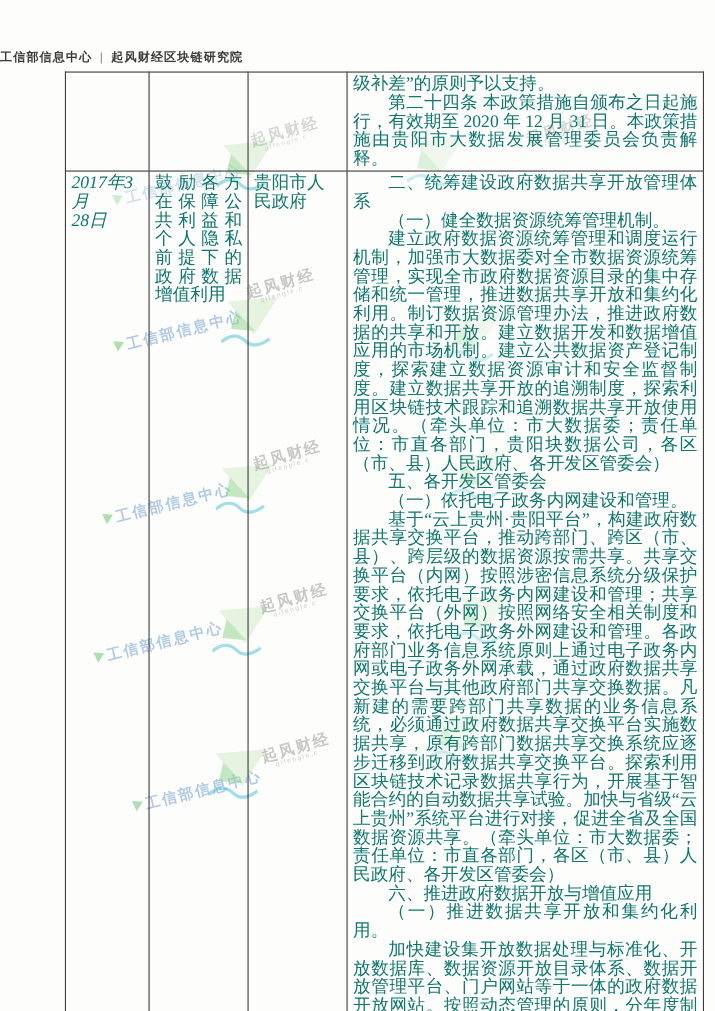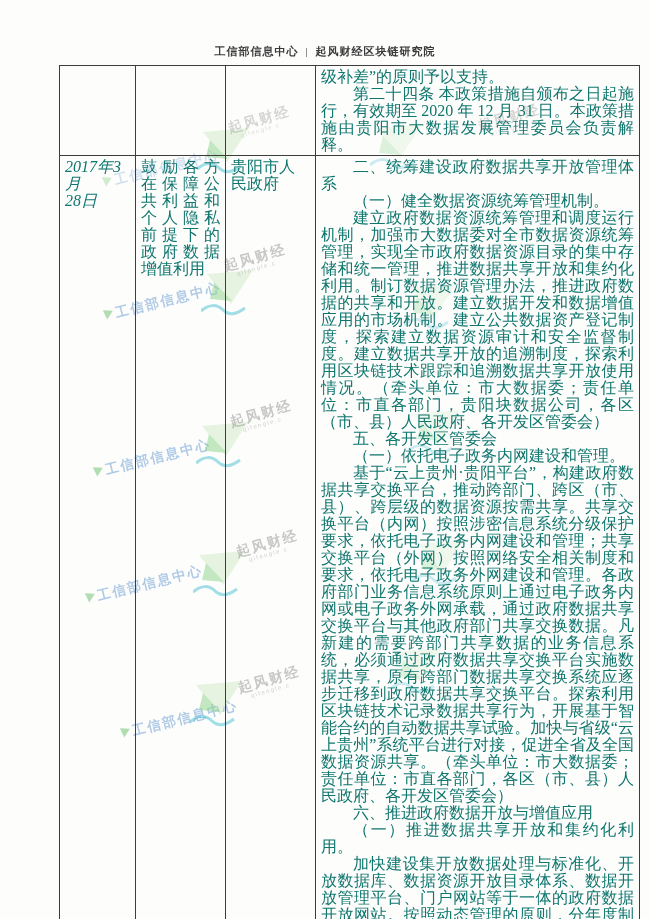--- a/index.html
+++ b/index.html
@@ -40,21 +40,20 @@
   .wm-gray small{
     display:block;font-size:6px;font-weight:normal;letter-spacing:1.5px;
     color:#ababab;margin-top:1px;margin-left:10px;
   }
   .wm-plane{position:absolute;opacity:.5;}
 
   
   .doc-header{
     position:relative;z-index:2;
     padding-top:44px;
-    text-align:center;
     font-size:11px;font-weight:bold;color:#3a3a3a;
     letter-spacing:1px;
   }
   .doc-header .sep{margin:0 7px;font-weight:normal;}
 
   
   table.policy{
     position:relative;z-index:1;
     margin:6px 0 0 59px;
     border-collapse:collapse;

